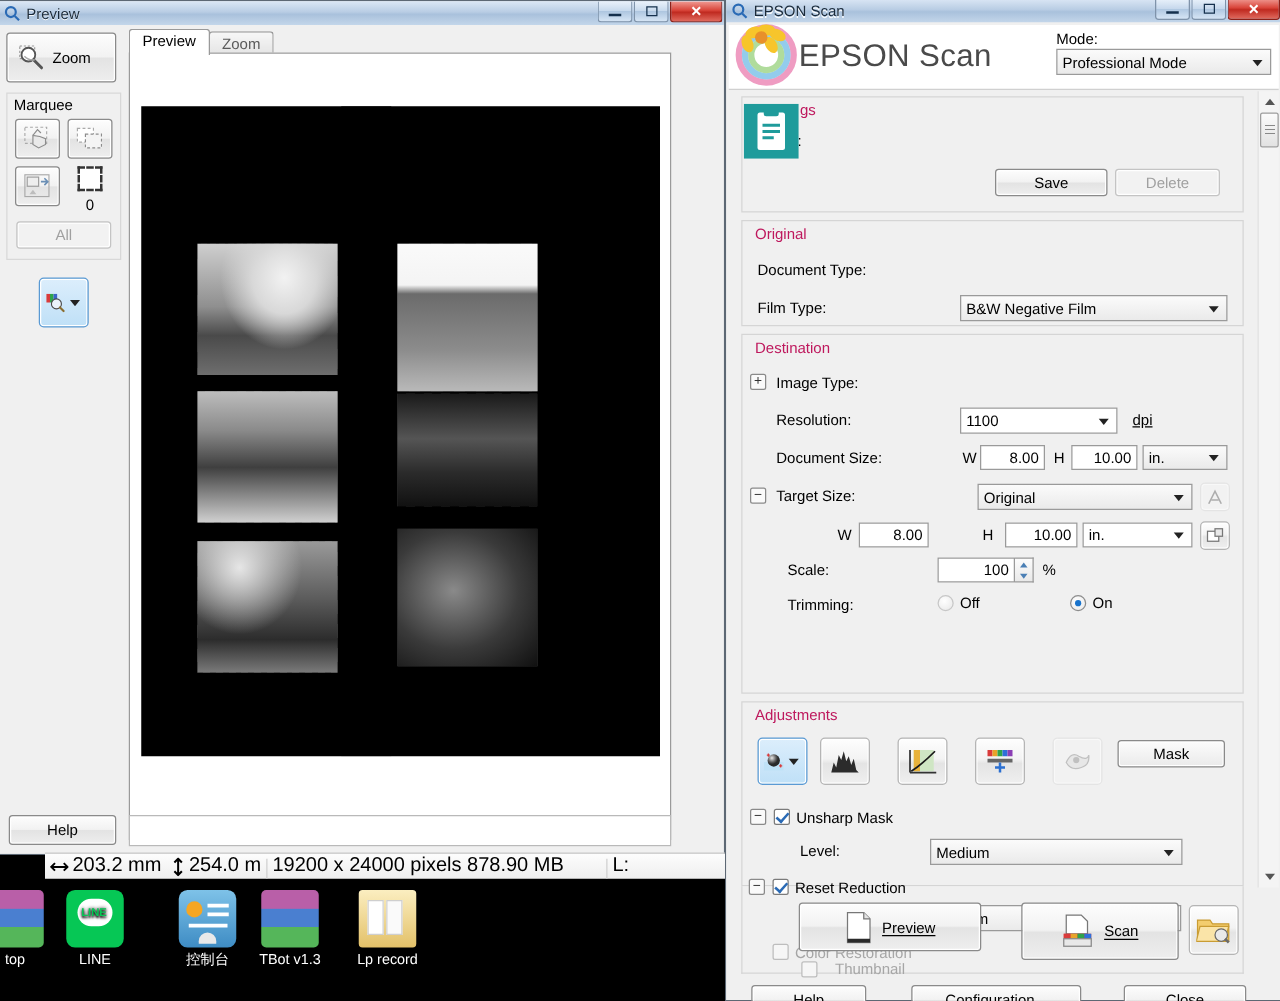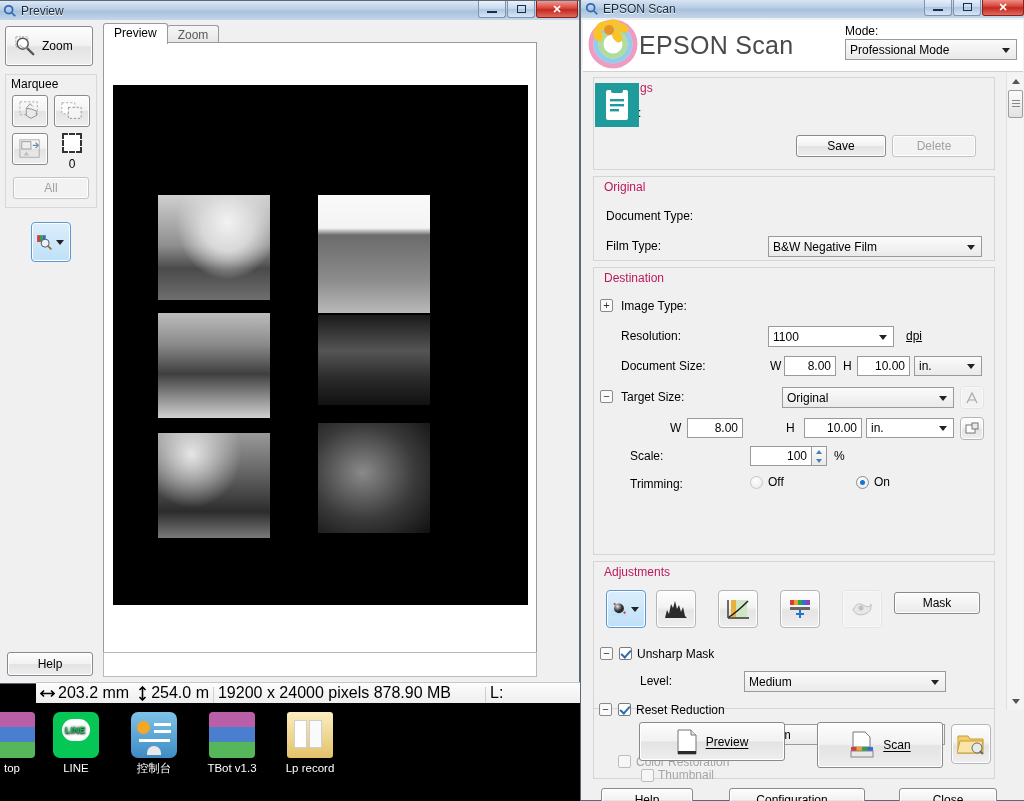--- a/index.html
+++ b/index.html
@@ -318,21 +318,21 @@
       <span class="glyph" style="background:linear-gradient(180deg,#b95fa8 0%,#b95fa8 32%,#4a7fd0 33%,#4a7fd0 64%,#55b65a 65%,#55b65a 100%);border-radius:4px;"></span>
       <span class="di-label">top</span>
     </div>
     <div class="desk-icon" style="left:38px;top:712px;">
       <span class="glyph" style="background:#06c755;position:relative;">
         <span style="position:absolute;left:9px;top:7px;width:28px;height:22px;background:#fff;border-radius:12px;"></span>
         <span style="position:absolute;left:12px;top:12px;font-size:9px;font-weight:bold;color:#06c755;font-family:'Liberation Sans',sans-serif;">LINE</span>
       </span>
       <span class="di-label">LINE</span>
     </div>
-    <div class="desk-icon" style="left:116px;top:712px;font-family:Liberation Mono, monospace;">
+    <div class="desk-icon" style="left:128px;top:712px;font-family:Liberation Mono, monospace;">
       <span class="glyph" style="background:linear-gradient(180deg,#7ec2e8,#3e8cc4);position:relative;">
         <span style="position:absolute;left:6px;top:9px;width:13px;height:13px;border-radius:50%;background:#f5a623;"></span>
         <span style="position:absolute;left:23px;top:11px;width:17px;height:3px;background:#fff;"></span>
         <span style="position:absolute;left:23px;top:18px;width:17px;height:3px;background:#fff;"></span>
         <span style="position:absolute;left:8px;top:27px;width:31px;height:3px;background:#fff;"></span>
         <span style="position:absolute;left:16px;top:34px;width:14px;height:9px;border-radius:7px 7px 0 0;background:#e9e9e9;"></span>
       </span>
       <span class="di-label">控制台</span>
     </div>
     <div class="desk-icon" style="left:194px;top:712px;">
@@ -765,21 +765,21 @@
           <span style="text-decoration:underline;text-underline-offset:2px;">Scan</span>
         </div>
         <div class="icobtn" style="position:absolute;left:368px;top:12px;width:40px;height:40px;">
           <svg width="28" height="24" viewBox="0 0 28 24">
             <path d="M1 4 h10 l2 3 h13 v14 h-25 z" fill="#f3cd6e" stroke="#c99c33"></path>
             <path d="M3 9 h23 l-3 12 h-23 z" fill="#fae4a8" stroke="#c99c33"></path>
             <circle cx="20" cy="16" r="5" fill="#e9e9e9" stroke="#6a6a6a"></circle>
             <path d="M23 19 L26 22" stroke="#6a6a6a" stroke-width="2"></path>
           </svg>
         </div>
-        <div style="position:absolute;left:58px;top:56px;display:flex;align-items:center;gap:4px;">
+        <div style="position:absolute;left:58px;top:56px;display:flex;align-items:center;gap:14px;">
           <span class="cbx off"></span>
           <span class="lbl dim">Thumbnail</span>
         </div>
         <div class="btn" style="position:absolute;left:18px;top:76px;width:92px;height:24px;">
           <span>Help</span>
         </div>
         <div class="btn" style="position:absolute;left:146px;top:76px;width:136px;height:24px;">
           <span>Configuration...</span>
         </div>
         <div class="btn" style="position:absolute;left:316px;top:76px;width:98px;height:24px;">

